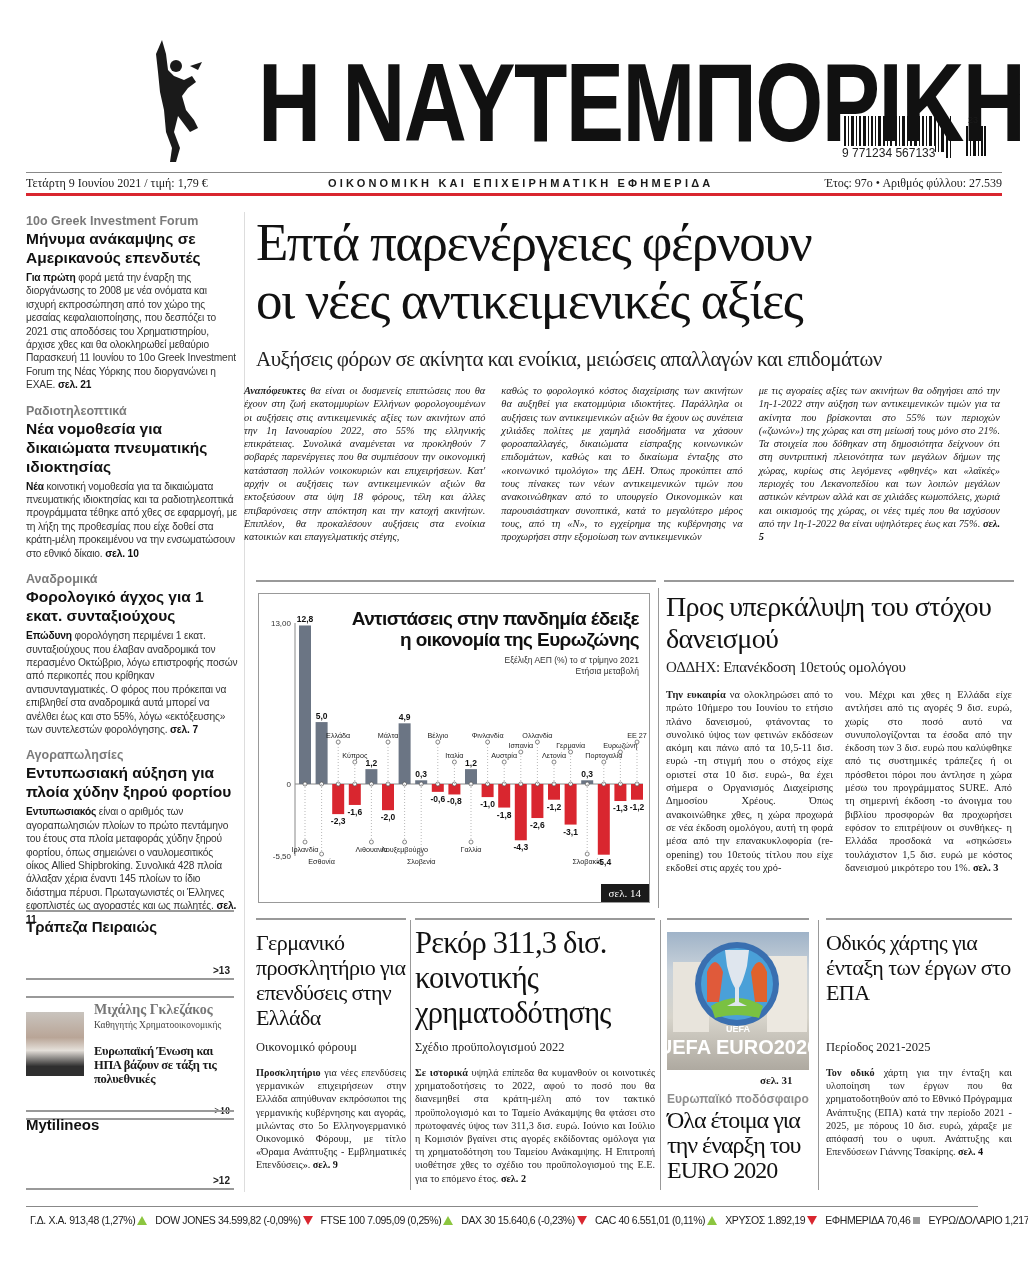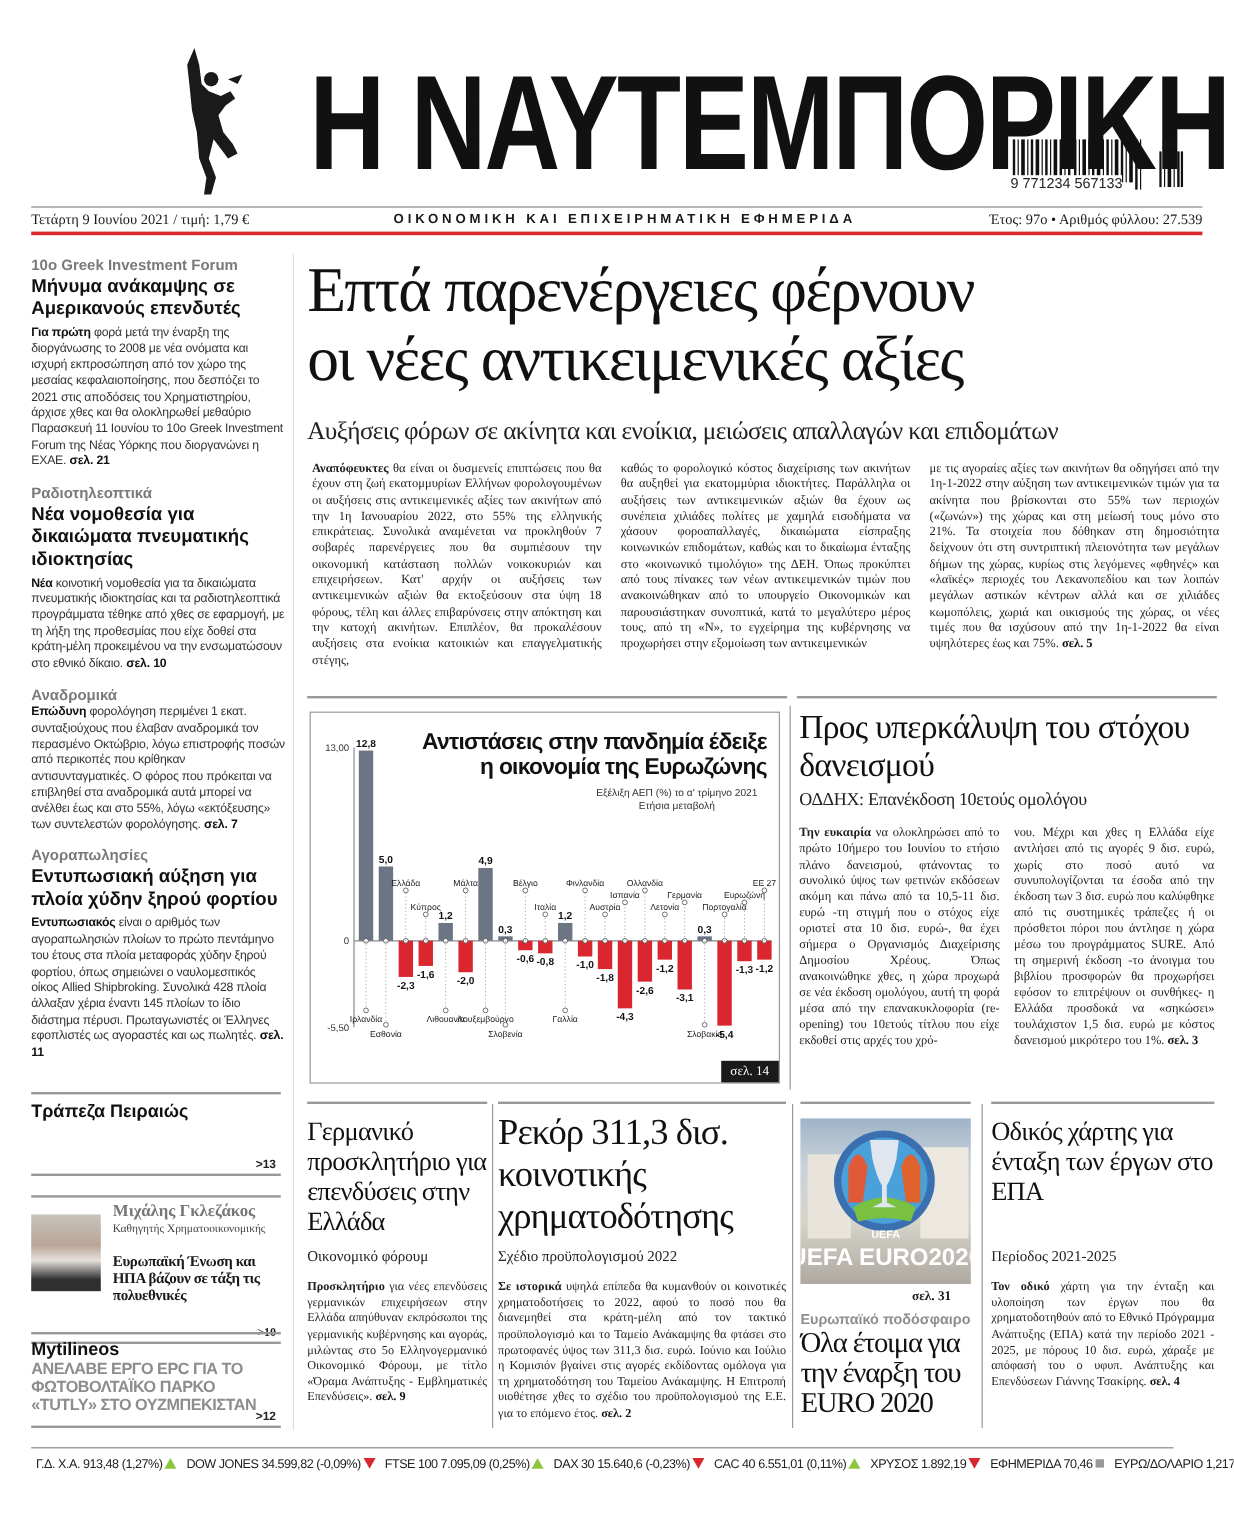--- a/index.html
+++ b/index.html
@@ -38,31 +38,31 @@
 
   .boxed { border-top: 2px solid #999; padding-top: 6px; }
   .promo-kicker { color: #111; font-size: 15px; font-weight: bold; }
   .promo-head { color: #8d8d8d; font-weight: bold; font-size: 15.5px; line-height: 17px; text-transform: uppercase; letter-spacing: -0.4px; }
   .promo-ref { position: absolute; right: 4px; bottom: 2px; font-size: 10px; font-weight: bold; color:#222; }
 
   
   .main-head { position: absolute; left: 256px; top: 213px; width: 760px; font-size: 53px; line-height: 58px;
     letter-spacing: -1.5px; color: #111; }
   .main-sub { position: absolute; left: 256px; top: 347px; width: 760px; font-size: 21px; color: #222; letter-spacing: -0.5px; }
-  .cols3 { position: absolute; left: 260px; top: 384px; width: 756px; display: flex; gap: 16px; }
+  .cols3 { position: absolute; left: 244px; top: 384px; width: 756px; display: flex; gap: 16px; font-style: italic; }
   .cols3 .col { flex: 1; font-size: 10.4px; line-height: 13.3px; text-align: justify; color: #222; }
 
   .divider-v { position: absolute; background: #999; width: 1px; }
   .divider-h { position: absolute; background: #999; height: 2px; }
 
   
   .chart-box { position: absolute; left: 258px; top: 593px; width: 392px; height: 310px; border: 1.5px solid #999; background:#fff; }
   .chart-title { position: absolute; right: 10px; top: 14px; text-align: right; font-family: "Liberation Sans", sans-serif;
     font-weight: bold; font-size: 19px; line-height: 21px; letter-spacing: -0.6px; color: #111; }
-  .chart-sub { position: absolute; right: 10px; top: 61px; text-align: center; font-family: "Liberation Sans", sans-serif;
+  .chart-sub { position: absolute; right: 10px; top: 61px; text-align: right; font-family: "Liberation Sans", sans-serif;
     font-size: 8.5px; line-height: 11px; color: #333; }
   .chart-svg { position: absolute; left: 0; top: 0; }
   .chart-ref { position: absolute; right: 0; bottom: 0; background: #1a1a1a; color: #fff; font-size: 11px; padding: 3px 8px; }
 
   
   .r-head { position: absolute; left: 666px; top: 591px; width: 350px; font-size: 28px; line-height: 32px; letter-spacing: -0.6px; color: #111; }
   .r-sub { position: absolute; left: 666px; top: 659px; font-size: 15px; color: #222; letter-spacing: -0.3px; }
   .cols2 { position: absolute; left: 666px; top: 688px; width: 346px; display: flex; gap: 12px; }
   .cols2 .col { flex: 1; font-size: 10.4px; line-height: 13.3px; text-align: justify; color: #222; }
 
@@ -163,20 +163,21 @@
     <div class="lhead">Μήνυμα ανάκαμψης σε Αμερικανούς επενδυτές</div>
     <div class="lbody"><b>Για πρώτη</b><span> φορά μετά την έναρξη της διοργάνωσης το 2008 με νέα ονόματα και ισχυρή εκπροσώπηση από τον χώρο της μεσαίας κεφαλαιοποίησης, που δεσπόζει το 2021 στις αποδόσεις του Χρηματιστηρίου, άρχισε χθες και θα ολοκληρωθεί μεθαύριο Παρασκευή 11 Ιουνίου το 10ο Greek Investment Forum της Νέας Υόρκης που διοργανώνει η ΕΧΑΕ. </span><span class="pageref">σελ. 21</span></div>
   </div>
   <div class="lstory">
     <div class="kicker">Ραδιοτηλεοπτικά</div>
     <div class="lhead">Νέα νομοθεσία για δικαιώματα πνευματικής ιδιοκτησίας</div>
     <div class="lbody"><b>Νέα</b><span> κοινοτική νομοθεσία για τα δικαιώματα πνευματικής ιδιοκτησίας και τα ραδιοτηλεοπτικά προγράμματα τέθηκε από χθες σε εφαρμογή, με τη λήξη της προθεσμίας που είχε δοθεί στα κράτη-μέλη προκειμένου να την ενσωματώσουν στο εθνικό δίκαιο. </span><span class="pageref">σελ. 10</span></div>
   </div>
   <div class="lstory">
     <div class="kicker">Αναδρομικά</div>
+    <div class="lhead">Φορολογικό άγχος για 1 εκατ. συνταξιούχους</div>
     <div class="lbody"><b>Επώδυνη</b><span> φορολόγηση περιμένει 1 εκατ. συνταξιούχους που έλαβαν αναδρομικά τον περασμένο Οκτώβριο, λόγω επιστροφής ποσών από περικοπές που κρίθηκαν αντισυνταγματικές. Ο φόρος που πρόκειται να επιβληθεί στα αναδρομικά αυτά μπορεί να ανέλθει έως και στο 55%, λόγω «εκτόξευσης» των συντελεστών φορολόγησης. </span><span class="pageref">σελ. 7</span></div>
   </div>
   <div class="lstory">
     <div class="kicker">Αγοραπωλησίες</div>
     <div class="lhead">Εντυπωσιακή αύξηση για πλοία χύδην ξηρού φορτίου</div>
     <div class="lbody"><b>Εντυπωσιακός</b><span> είναι ο αριθμός των αγοραπωλησιών πλοίων το πρώτο πεντάμηνο του έτους στα πλοία μεταφοράς χύδην ξηρού φορτίου, όπως σημειώνει ο ναυλομεσιτικός οίκος Allied Shipbroking. Συνολικά 428 πλοία άλλαξαν χέρια έναντι 145 πλοίων το ίδιο διάστημα πέρυσι. Πρωταγωνιστές οι Έλληνες εφοπλιστές ως αγοραστές και ως πωλητές. </span><span class="pageref">σελ. 11</span></div>
   </div>
 </div>
 
 <div class="abs boxed" style="left:26px;top:910px;width:208px;height:70px;font-family:'Liberation Sans',sans-serif;border-bottom:2px solid #999;">
@@ -187,21 +188,20 @@
 <div class="abs" style="left:26px;top:996px;width:208px;height:124px;font-family:Liberation Serif, serif;border-top:2px solid #999;border-bottom:2px solid #999;">
   <div class="portrait" style="left:0;top:14px;"></div>
   <div class="abs" style="left:68px;top:4px;width:140px;font-weight:bold;font-size:14px;color:#777;">Μιχάλης Γκλεζάκος</div>
   <div class="abs" style="left:68px;top:22px;width:130px;font-size:9.5px;line-height:11px;color:#444;">Καθηγητής Χρηματοοικονομικής</div>
   <div class="abs" style="left:68px;top:46px;width:134px;font-size:12.5px;line-height:14px;font-weight:bold;letter-spacing:-0.3px;">Ευρωπαϊκή Ένωση και ΗΠΑ βάζουν σε τάξη τις πολυεθνικές</div>
   <span class="promo-ref">&gt;10</span>
 </div>
 
 <div class="abs" style="left:26px;top:1110px;width:208px;height:80px;font-family:'Liberation Sans',sans-serif;border-top:2px solid #999;border-bottom:2px solid #999;padding-top:4px;">
   <div class="promo-kicker">Mytilineos</div>
-  <div class="promo-head" style="width:190px;font-size:13.5px;line-height:15px;">ΑΝΕΛΑΒΕ ΕΡΓΟ EPC ΓΙΑ ΤΟ ΦΩΤΟΒΟΛΤΑΪΚΟ ΠΑΡΚΟ «TUTLY» ΣΤΟ ΟΥΖΜΠΕΚΙΣΤΑΝ</div>
   <span class="promo-ref">&gt;12</span>
 </div>
 
 <div class="divider-v" style="left:244px;top:212px;height:980px;background:#ddd;"></div>
 
 <div class="main-head">
   <div>Επτά παρενέργειες φέρνουν</div>
   <div>οι νέες αντικειμενικές αξίες</div>
 </div>
 <div class="main-sub">Αυξήσεις φόρων σε ακίνητα και ενοίκια, μειώσεις απαλλαγών και επιδομάτων</div>

